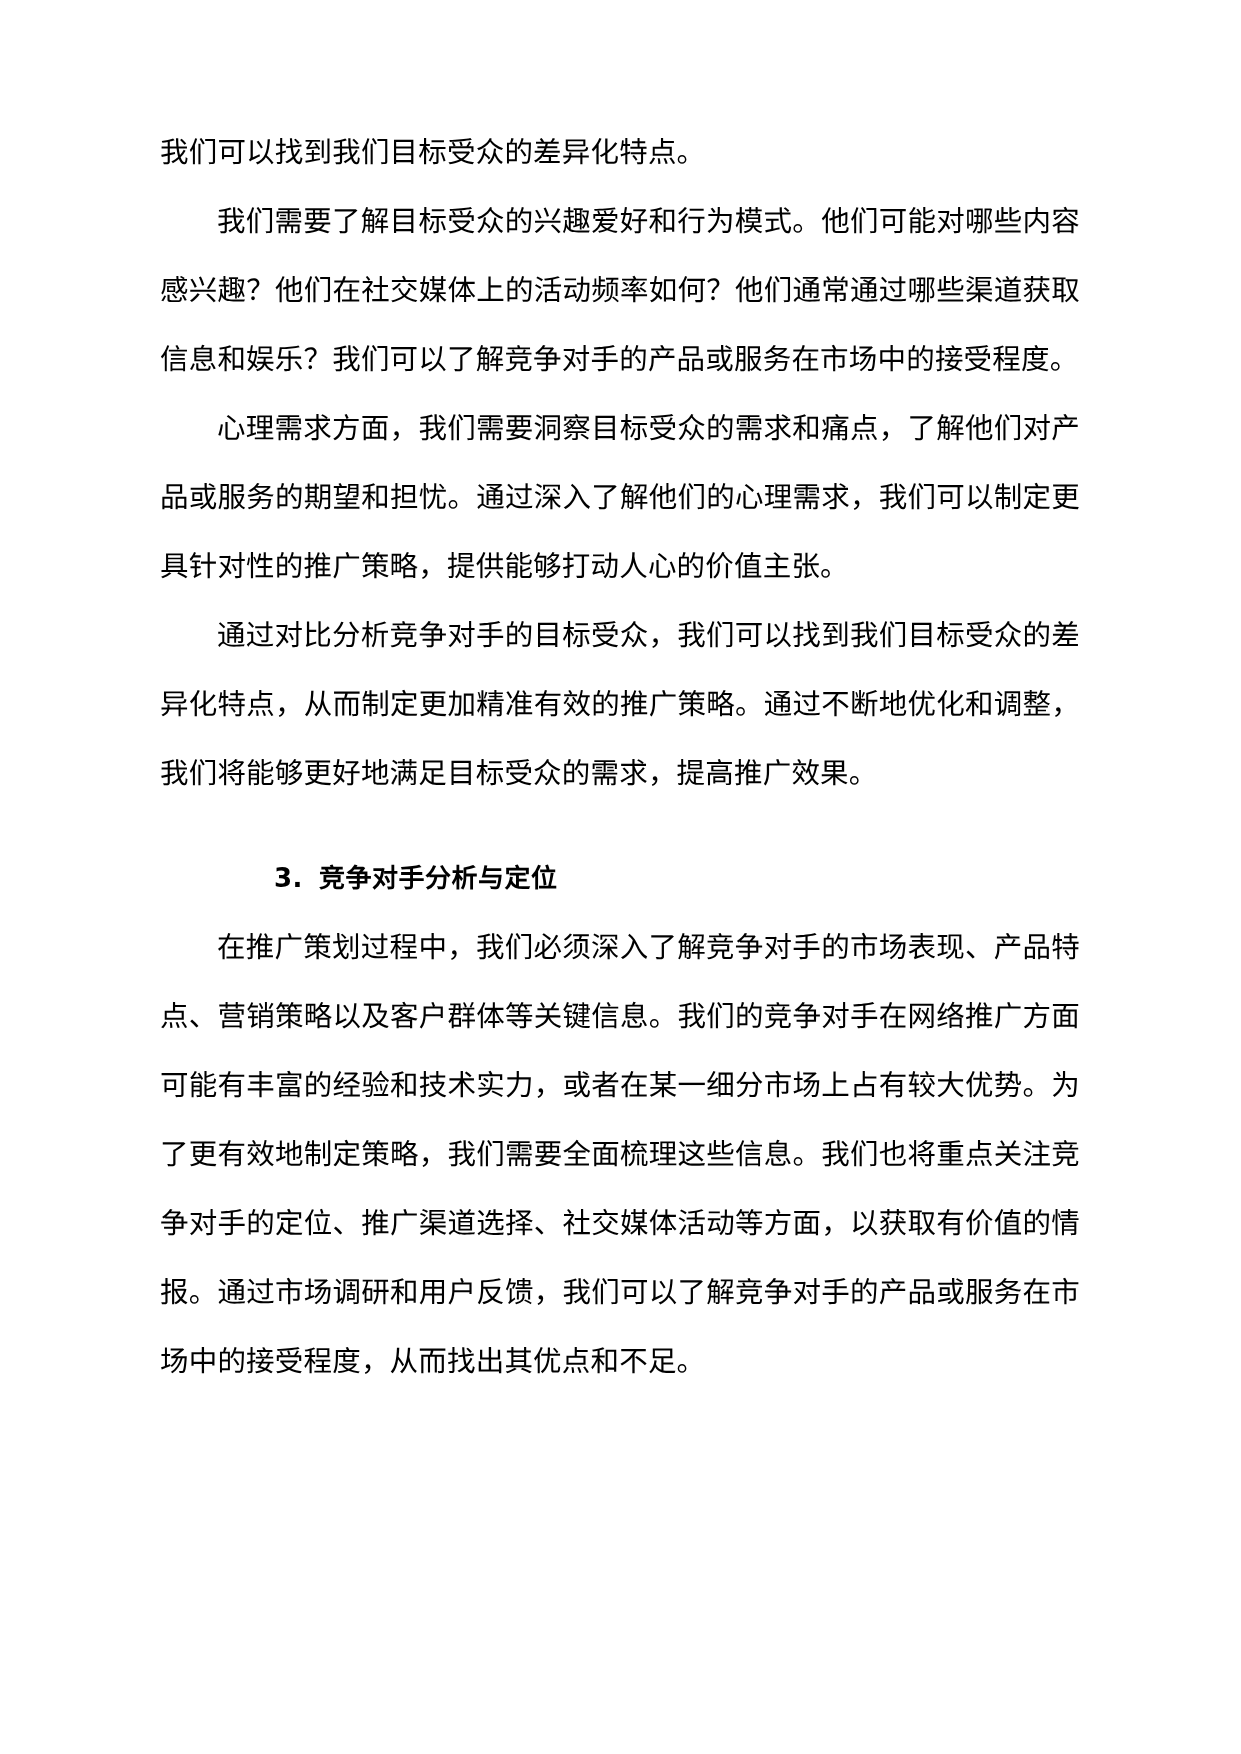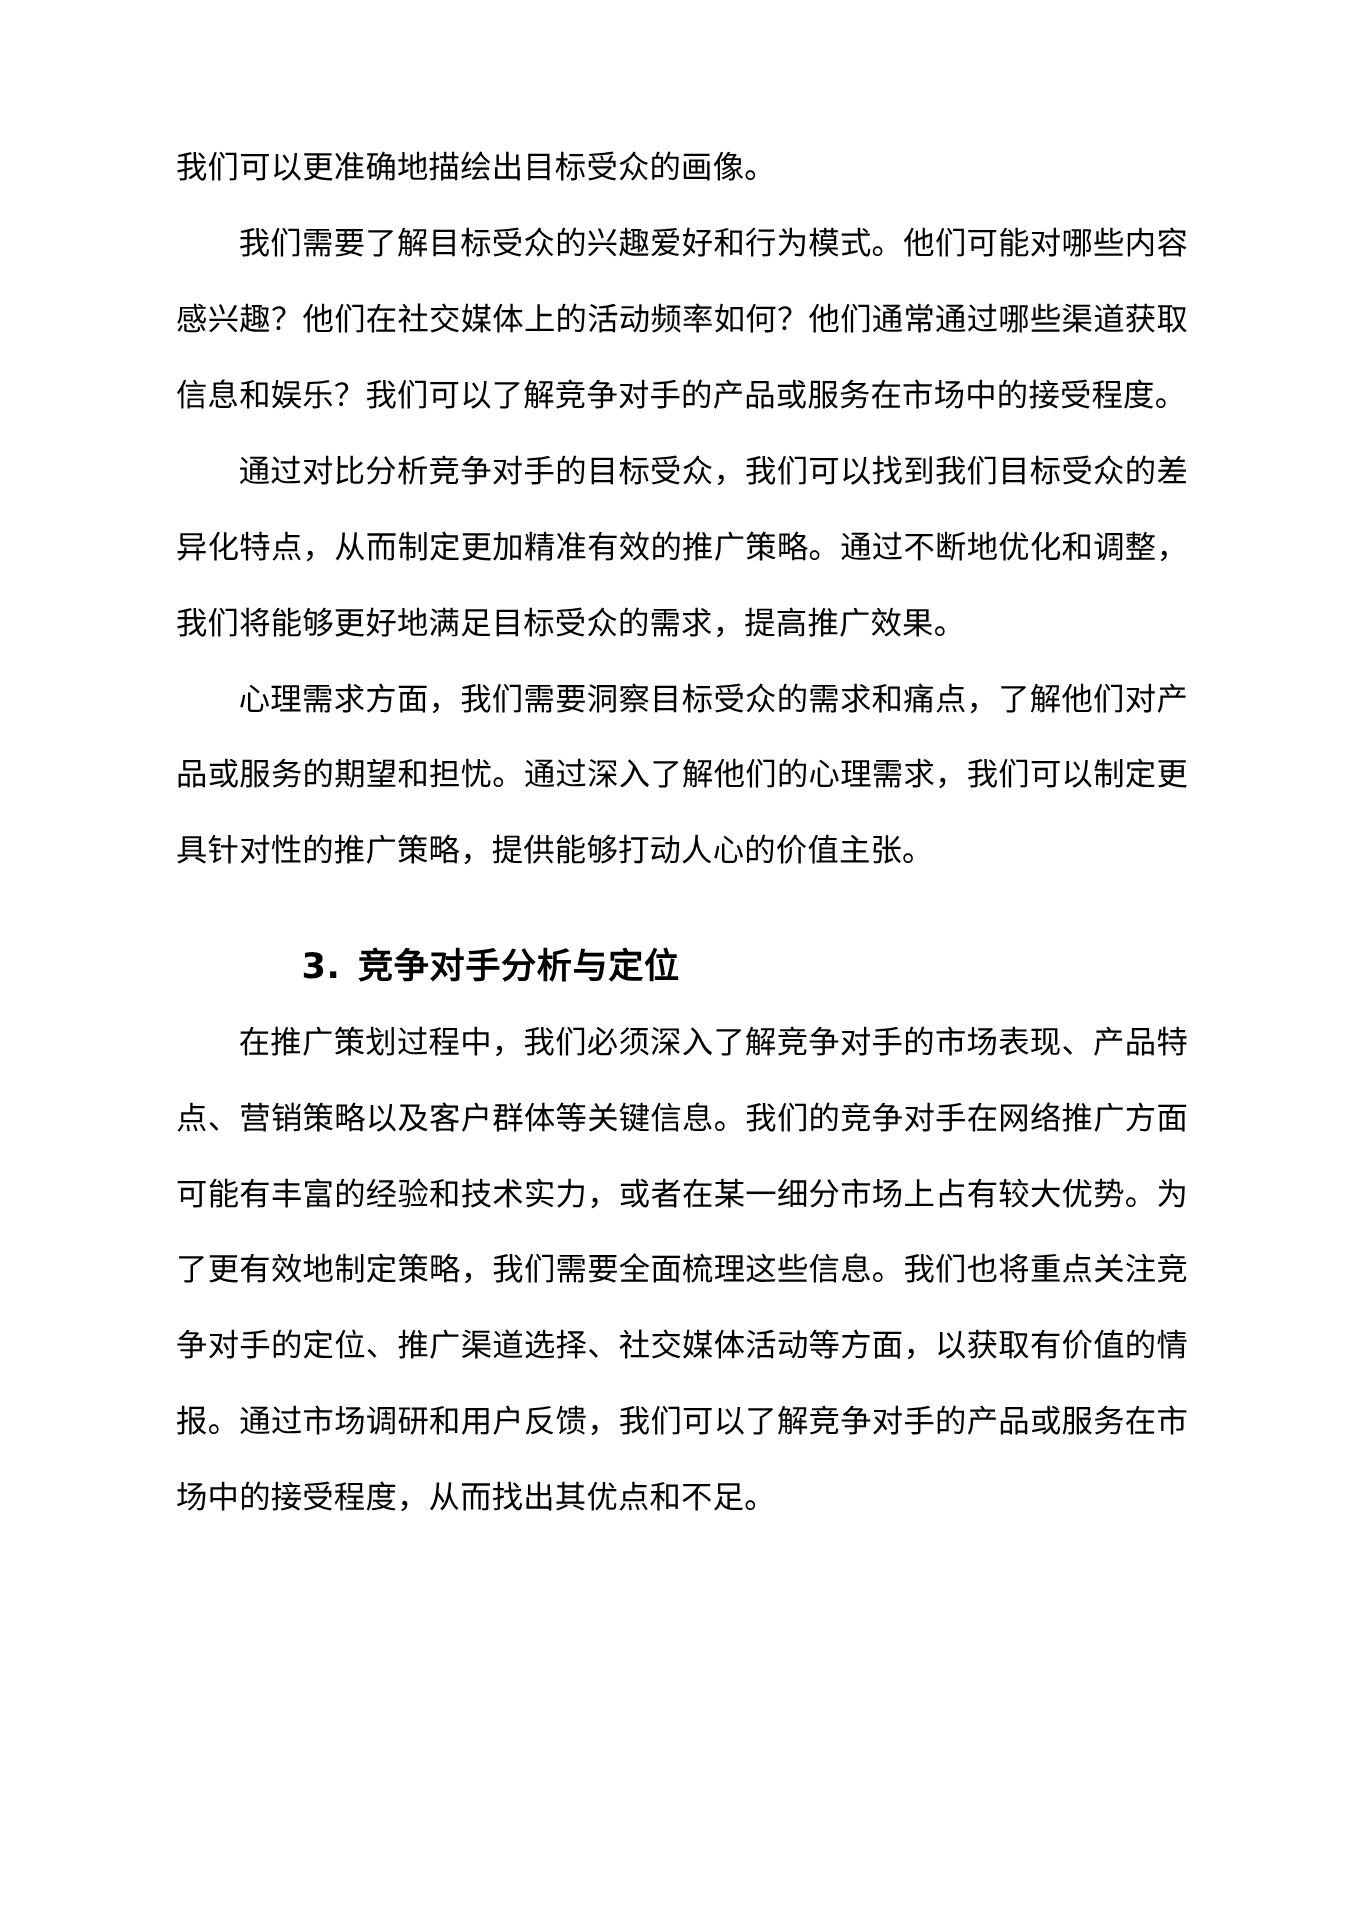--- a/index.html
+++ b/index.html
@@ -33,48 +33,48 @@
     text-align: justify;
     text-justify: inter-ideograph;
     letter-spacing: 0.2px;
     font-family: "DejaVu Serif", "Liberation Serif", serif;
   }
   p.indent {
     text-indent: 57px;
   }
   h3.heading {
     margin: 0;
-    font-size: 32px;
+    font-size: 26px;
     line-height: 69px;
     font-weight: bold;
     font-family: "DejaVu Sans", "Liberation Sans", sans-serif;
     text-indent: 57px;
     letter-spacing: 0.5px;
   }
   .heading-num {
     display: inline-block;
     margin-right: 16px;
   }
   .gap-before-heading {
     height: 36px;
   }
 </style>
 </head>
 <body>
 
 <div class="page">
   <div class="doc-body">
 
-    <p class="para">我们可以更准确地描绘出目标受众的画像。</p>
+    <p class="para">我们可以找到我们目标受众的差异化特点。</p>
 
     <p class="para indent">我们需要了解目标受众的兴趣爱好和行为模式。他们可能对哪些内容感兴趣？他们在社交媒体上的活动频率如何？他们通常通过哪些渠道获取信息和娱乐？我们可以了解竞争对手的产品或服务在市场中的接受程度。</p>
 
+    <p class="para indent">心理需求方面，我们需要洞察目标受众的需求和痛点，了解他们对产品或服务的期望和担忧。通过深入了解他们的心理需求，我们可以制定更具针对性的推广策略，提供能够打动人心的价值主张。</p>
+
     <p class="para indent">通过对比分析竞争对手的目标受众，我们可以找到我们目标受众的差异化特点，从而制定更加精准有效的推广策略。通过不断地优化和调整，我们将能够更好地满足目标受众的需求，提高推广效果。</p>
-
-    <p class="para indent">心理需求方面，我们需要洞察目标受众的需求和痛点，了解他们对产品或服务的期望和担忧。通过深入了解他们的心理需求，我们可以制定更具针对性的推广策略，提供能够打动人心的价值主张。</p>
 
     <div class="gap-before-heading"></div>
 
     <h3 class="heading"><span class="heading-num">3.</span><span>竞争对手分析与定位</span></h3>
 
     <p class="para indent">在推广策划过程中，我们必须深入了解竞争对手的市场表现、产品特点、营销策略以及客户群体等关键信息。我们的竞争对手在网络推广方面可能有丰富的经验和技术实力，或者在某一细分市场上占有较大优势。为了更有效地制定策略，我们需要全面梳理这些信息。我们也将重点关注竞争对手的定位、推广渠道选择、社交媒体活动等方面，以获取有价值的情报。通过市场调研和用户反馈，我们可以了解竞争对手的产品或服务在市场中的接受程度，从而找出其优点和不足。</p>
 
   </div>
 </div>
 

